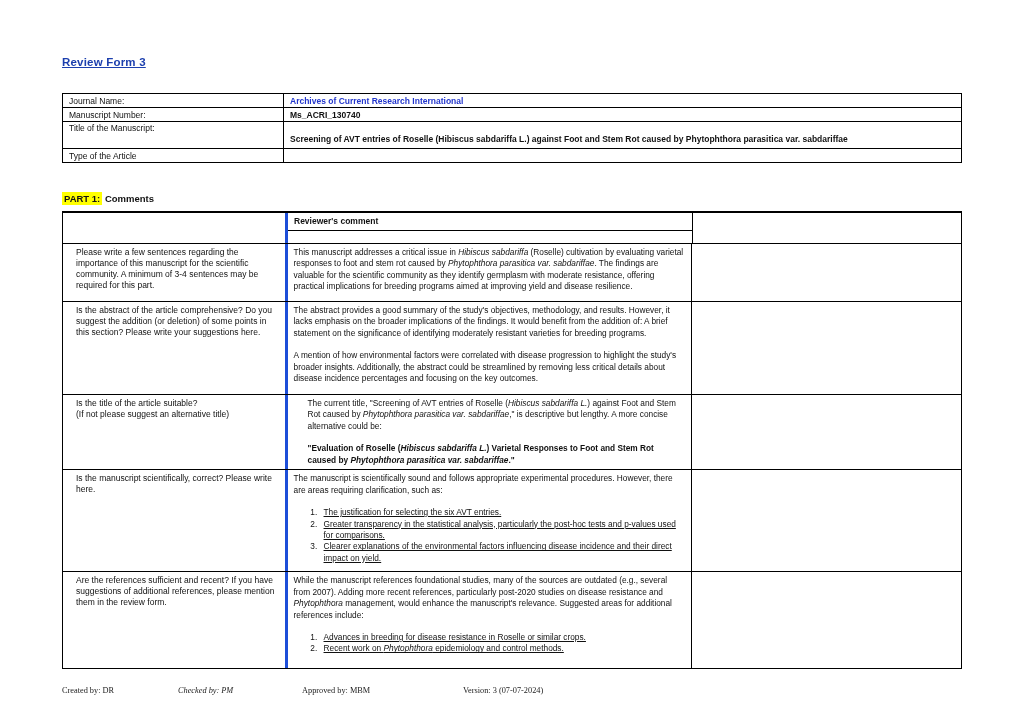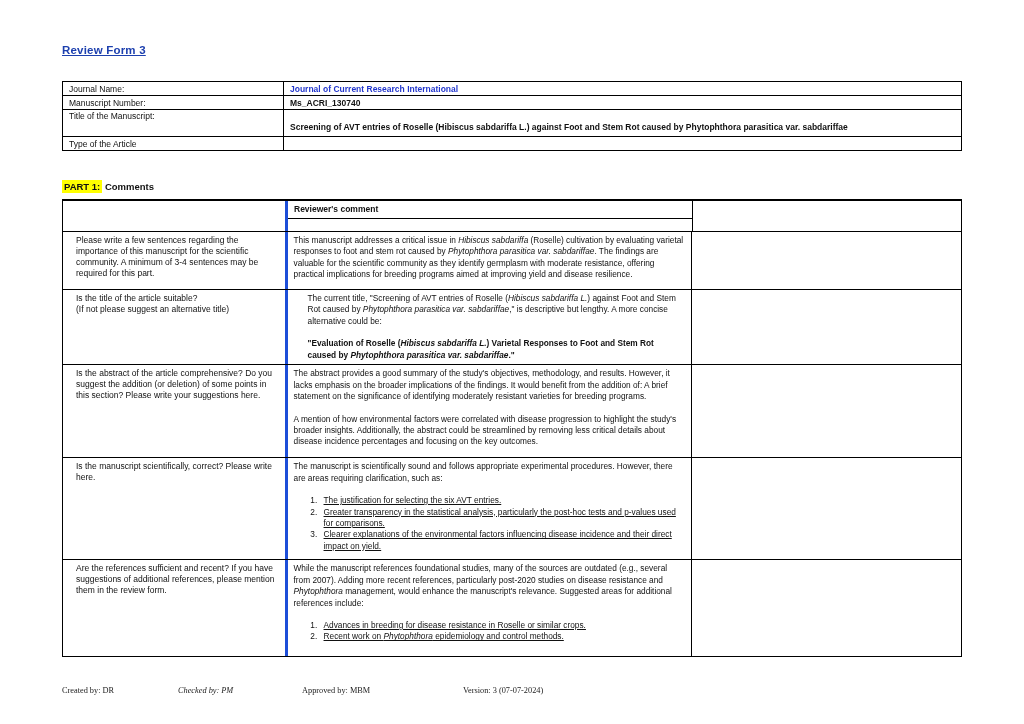--- a/index.html
+++ b/index.html
@@ -1,19 +1,19 @@
 <!DOCTYPE html>
 <html><head>
 <meta charset="utf-8">
 <style>
   * { box-sizing: border-box; margin: 0; padding: 0; }
   html, body { width: 1024px; height: 724px; background: #ffffff; }
   body { font-family: "Liberation Sans", sans-serif; color: #111; position: relative; }
 
-  .content { position: absolute; left: 62px; top: 40px; width: 900px; }
+  .content { position: absolute; left: 62px; top: 52px; width: 900px; }
 
   .form-title {
     display: inline-block;
     color: #1c3fae;
     font-size: 11.5px;
     font-weight: bold;
     text-decoration: underline;
     letter-spacing: 0.2px;
     cursor: pointer;
   }
@@ -102,21 +102,21 @@
 <body>
 
 <div class="content">
 
   <span class="form-title">Review Form 3</span>
 
   <table class="info-table">
     <tbody>
         <tr>
       <td class="lbl">Journal Name:</td>
-      <td class="val-journal">Journal of Current Research International</td>
+      <td class="val-journal">Archives of Current Research International</td>
     </tr>
     <tr>
       <td class="lbl">Manuscript Number:</td>
       <td class="val-bold">Ms_ACRI_130740</td>
     </tr>
     <tr class="title-row">
       <td class="lbl" style="vertical-align: top;">Title of the Manuscript:</td>
       <td class="val-bold" style="vertical-align: bottom; padding-bottom: 4px;">Screening of AVT entries of Roselle (Hibiscus sabdariffa L.) against Foot and Stem Rot caused by Phytophthora parasitica var. sabdariffae</td>
     </tr>
     <tr>
@@ -137,34 +137,34 @@
       <div class="ccell c">Reviewer's comment</div>
     </div>
 
   <div class="crow row-importance">
         <div class="ccell q">Please write a few sentences regarding the importance of this manuscript for the scientific community. A minimum of 3-4 sentences may be required for this part.</div>
         <div class="ccell c">
           <p>This manuscript addresses a critical issue in <i>Hibiscus sabdariffa</i> (Roselle) cultivation by evaluating varietal responses to foot and stem rot caused by <i>Phytophthora parasitica var. sabdariffae</i>. The findings are valuable for the scientific community as they identify germplasm with moderate resistance, offering practical implications for breeding programs aimed at improving yield and disease resilience.</p>
         </div>
         <div class="ccell f"></div>
       </div>
+      <div class="crow row-abstract">
+        <div class="ccell q">Is the abstract of the article comprehensive? Do you suggest the addition (or deletion) of some points in this section? Please write your suggestions here.</div>
+        <div class="ccell c">
+          <p>The abstract provides a good summary of the study's objectives, methodology, and results. However, it lacks emphasis on the broader implications of the findings. It would benefit from the addition of: A brief statement on the significance of identifying moderately resistant varieties for breeding programs.</p>
+          <p>A mention of how environmental factors were correlated with disease progression to highlight the study's broader insights. Additionally, the abstract could be streamlined by removing less critical details about disease incidence percentages and focusing on the key outcomes.</p>
+        </div>
+        <div class="ccell f"></div>
+      </div>
       <div class="crow row-title">
         <div class="ccell q">Is the title of the article suitable?
 (If not please suggest an alternative title)</div>
         <div class="ccell c">
           <p>The current title, "Screening of AVT entries of Roselle (<i>Hibiscus sabdariffa L.</i>) against Foot and Stem Rot caused by <i>Phytophthora parasitica var. sabdariffae</i>," is descriptive but lengthy. A more concise alternative could be:</p>
           <p><b>"Evaluation of Roselle (<i>Hibiscus sabdariffa L.</i>) Varietal Responses to Foot and Stem Rot caused by <i>Phytophthora parasitica var. sabdariffae</i>."</b></p>
-        </div>
-        <div class="ccell f"></div>
-      </div>
-      <div class="crow row-abstract">
-        <div class="ccell q">Is the abstract of the article comprehensive? Do you suggest the addition (or deletion) of some points in this section? Please write your suggestions here.</div>
-        <div class="ccell c">
-          <p>The abstract provides a good summary of the study's objectives, methodology, and results. However, it lacks emphasis on the broader implications of the findings. It would benefit from the addition of: A brief statement on the significance of identifying moderately resistant varieties for breeding programs.</p>
-          <p>A mention of how environmental factors were correlated with disease progression to highlight the study's broader insights. Additionally, the abstract could be streamlined by removing less critical details about disease incidence percentages and focusing on the key outcomes.</p>
         </div>
         <div class="ccell f"></div>
       </div>
       <div class="crow row-scientific">
         <div class="ccell q">Is the manuscript scientifically, correct? Please write here.</div>
         <div class="ccell c">
           <p>The manuscript is scientifically sound and follows appropriate experimental procedures. However, there are areas requiring clarification, such as:</p>
           <ol>
             <li>The justification for selecting the six AVT entries.</li>
             <li>Greater transparency in the statistical analysis, particularly the post-hoc tests and p-values used for comparisons.</li>

